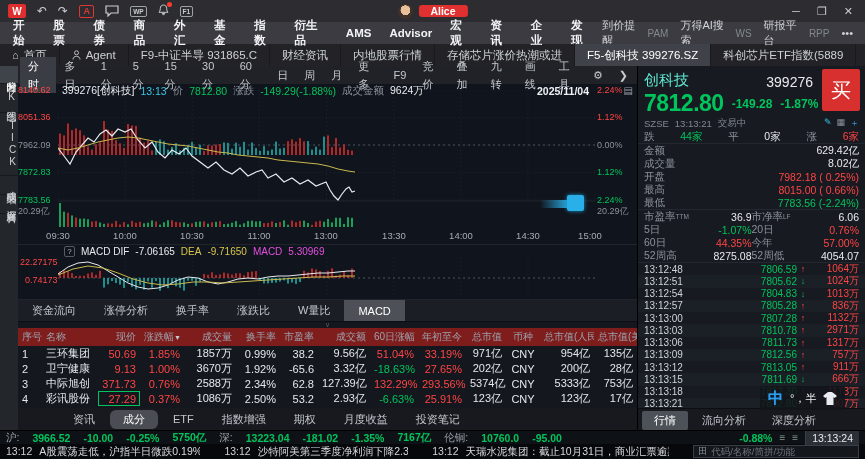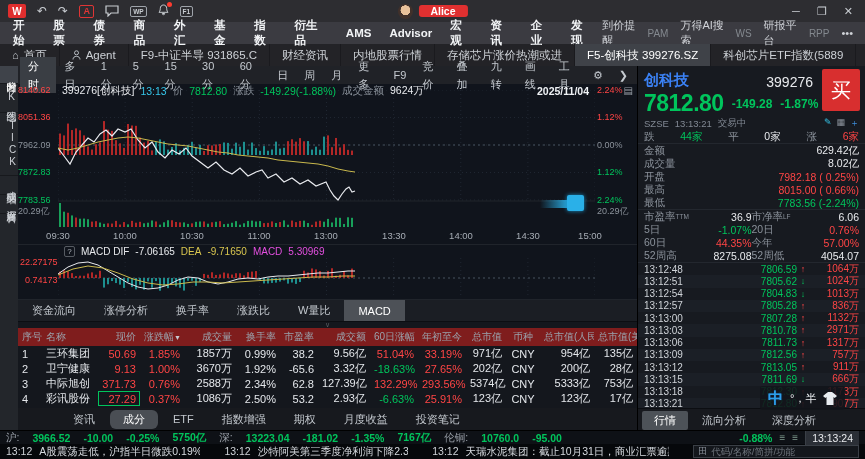--- a/index.html
+++ b/index.html
@@ -78,21 +78,21 @@
 .ta-l{text-align:left}.ta-r{text-align:right}.ta-c{text-align:center}
 td.sel{box-shadow:inset 0 0 0 1px var(--green)}
 .sorticon{font-size:7px;color:#c6cbd1}
 
 .btabs{height:22px;background:#17191e;display:flex;align-items:center;font-size:11px;padding-left:42px;gap:2px}
 .btitem{padding:2px 13px;color:#c2c7cd}
 .btitem.active{background:#4a4e54;color:#fff;border-radius:6px}
 
 .quote{width:228px;background:#171a20;border-left:1px solid #000;display:flex;flex-direction:column;position:relative}
 .qhead{height:24px;display:flex;align-items:flex-end;padding:2px 6px 0}
-.qname{font-size:15px;font-weight:bold;color:#3b82f6}
+.qname{font-size:15px;font-weight:normal;color:#5eead4}
 .qcode{margin-left:auto;margin-right:46px;font-size:14px;color:#e8eaed}
 .buybtn{position:absolute;top:3px;right:5px;width:38px;height:42px;background:var(--dred);color:#fff;font-size:20px;display:flex;align-items:center;justify-content:center;border-radius:2px}
 .qprice{height:27px;display:flex;align-items:center;gap:8px;padding:0 6px}
 .bigprice{font-size:23px;font-weight:bold;color:var(--green);letter-spacing:-0.5px}
 .qchg{font-size:12px;font-weight:bold;color:var(--green)}
 .qszse{height:13px;display:flex;align-items:center;gap:6px;padding:0 6px;font-size:9.5px;color:#818893}
 .qszse .ics{margin-left:auto;display:flex;gap:5px;font-size:9px}
 .qud{height:14px;display:flex;align-items:center;justify-content:space-between;padding:0 6px;font-size:10.5px;border-bottom:1px solid #23272e}
 .qrow{height:13px;display:flex;align-items:center;padding:0 6px;font-size:10.5px}
 .qrow .lab{color:var(--dim)}.qrow .val{margin-left:auto}

